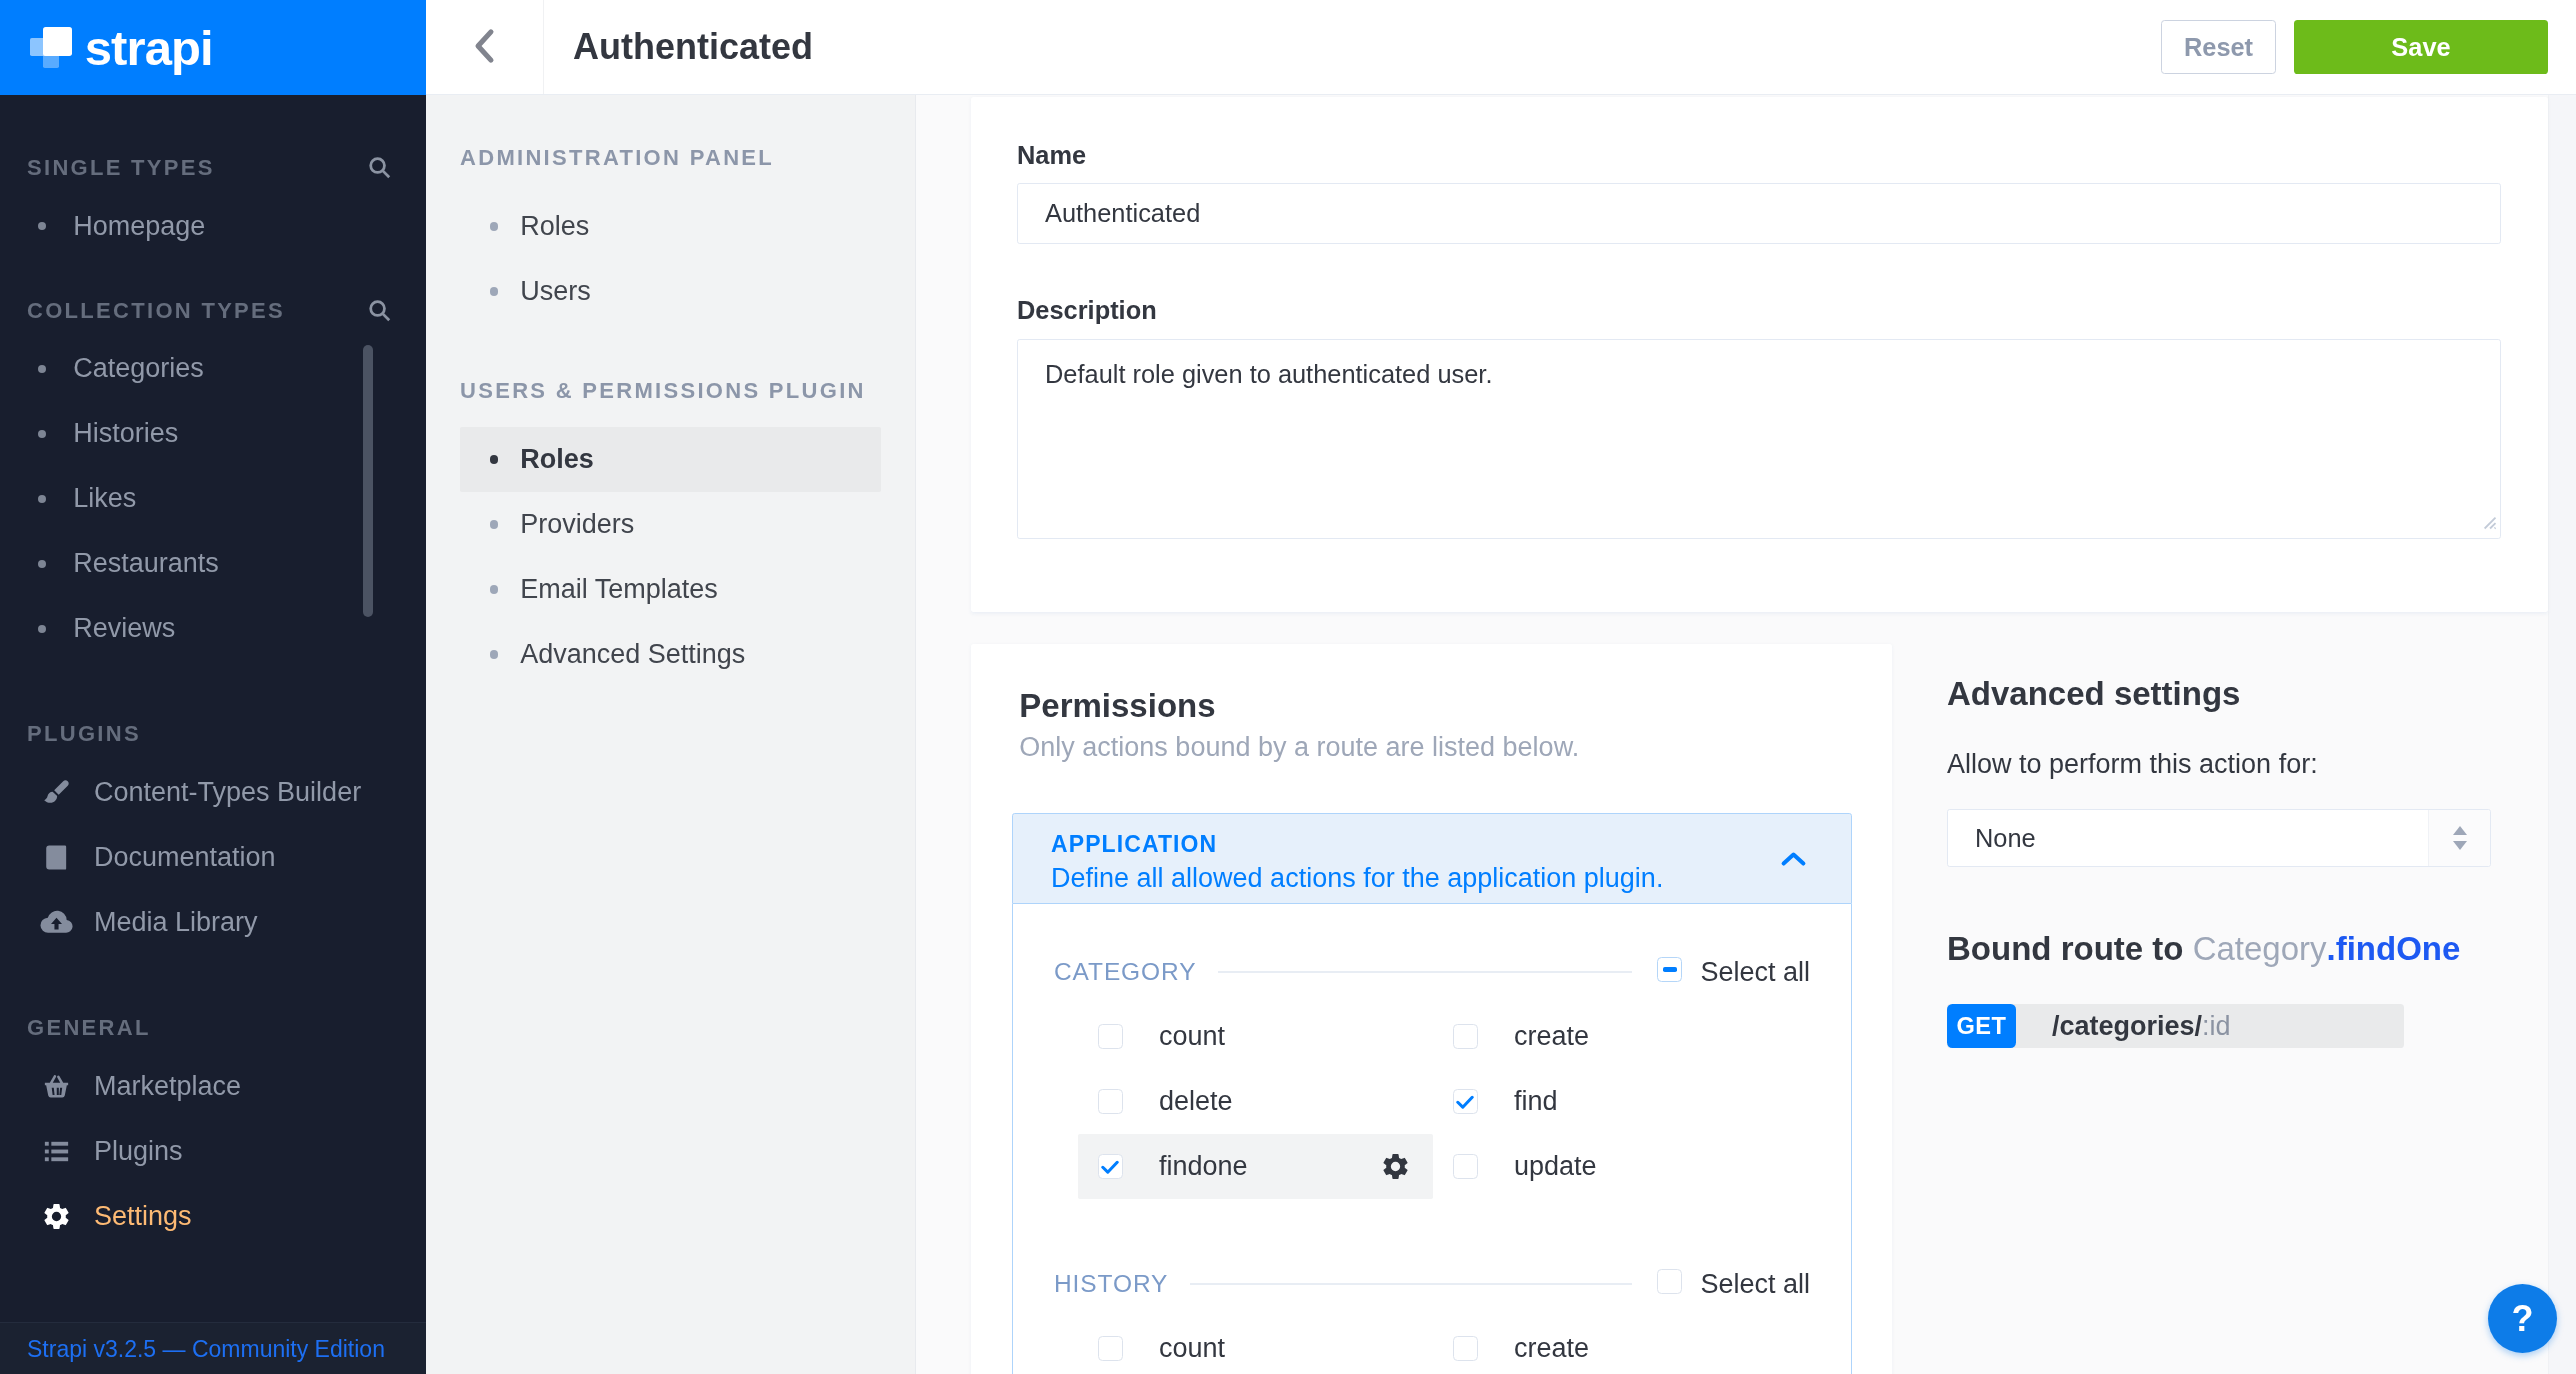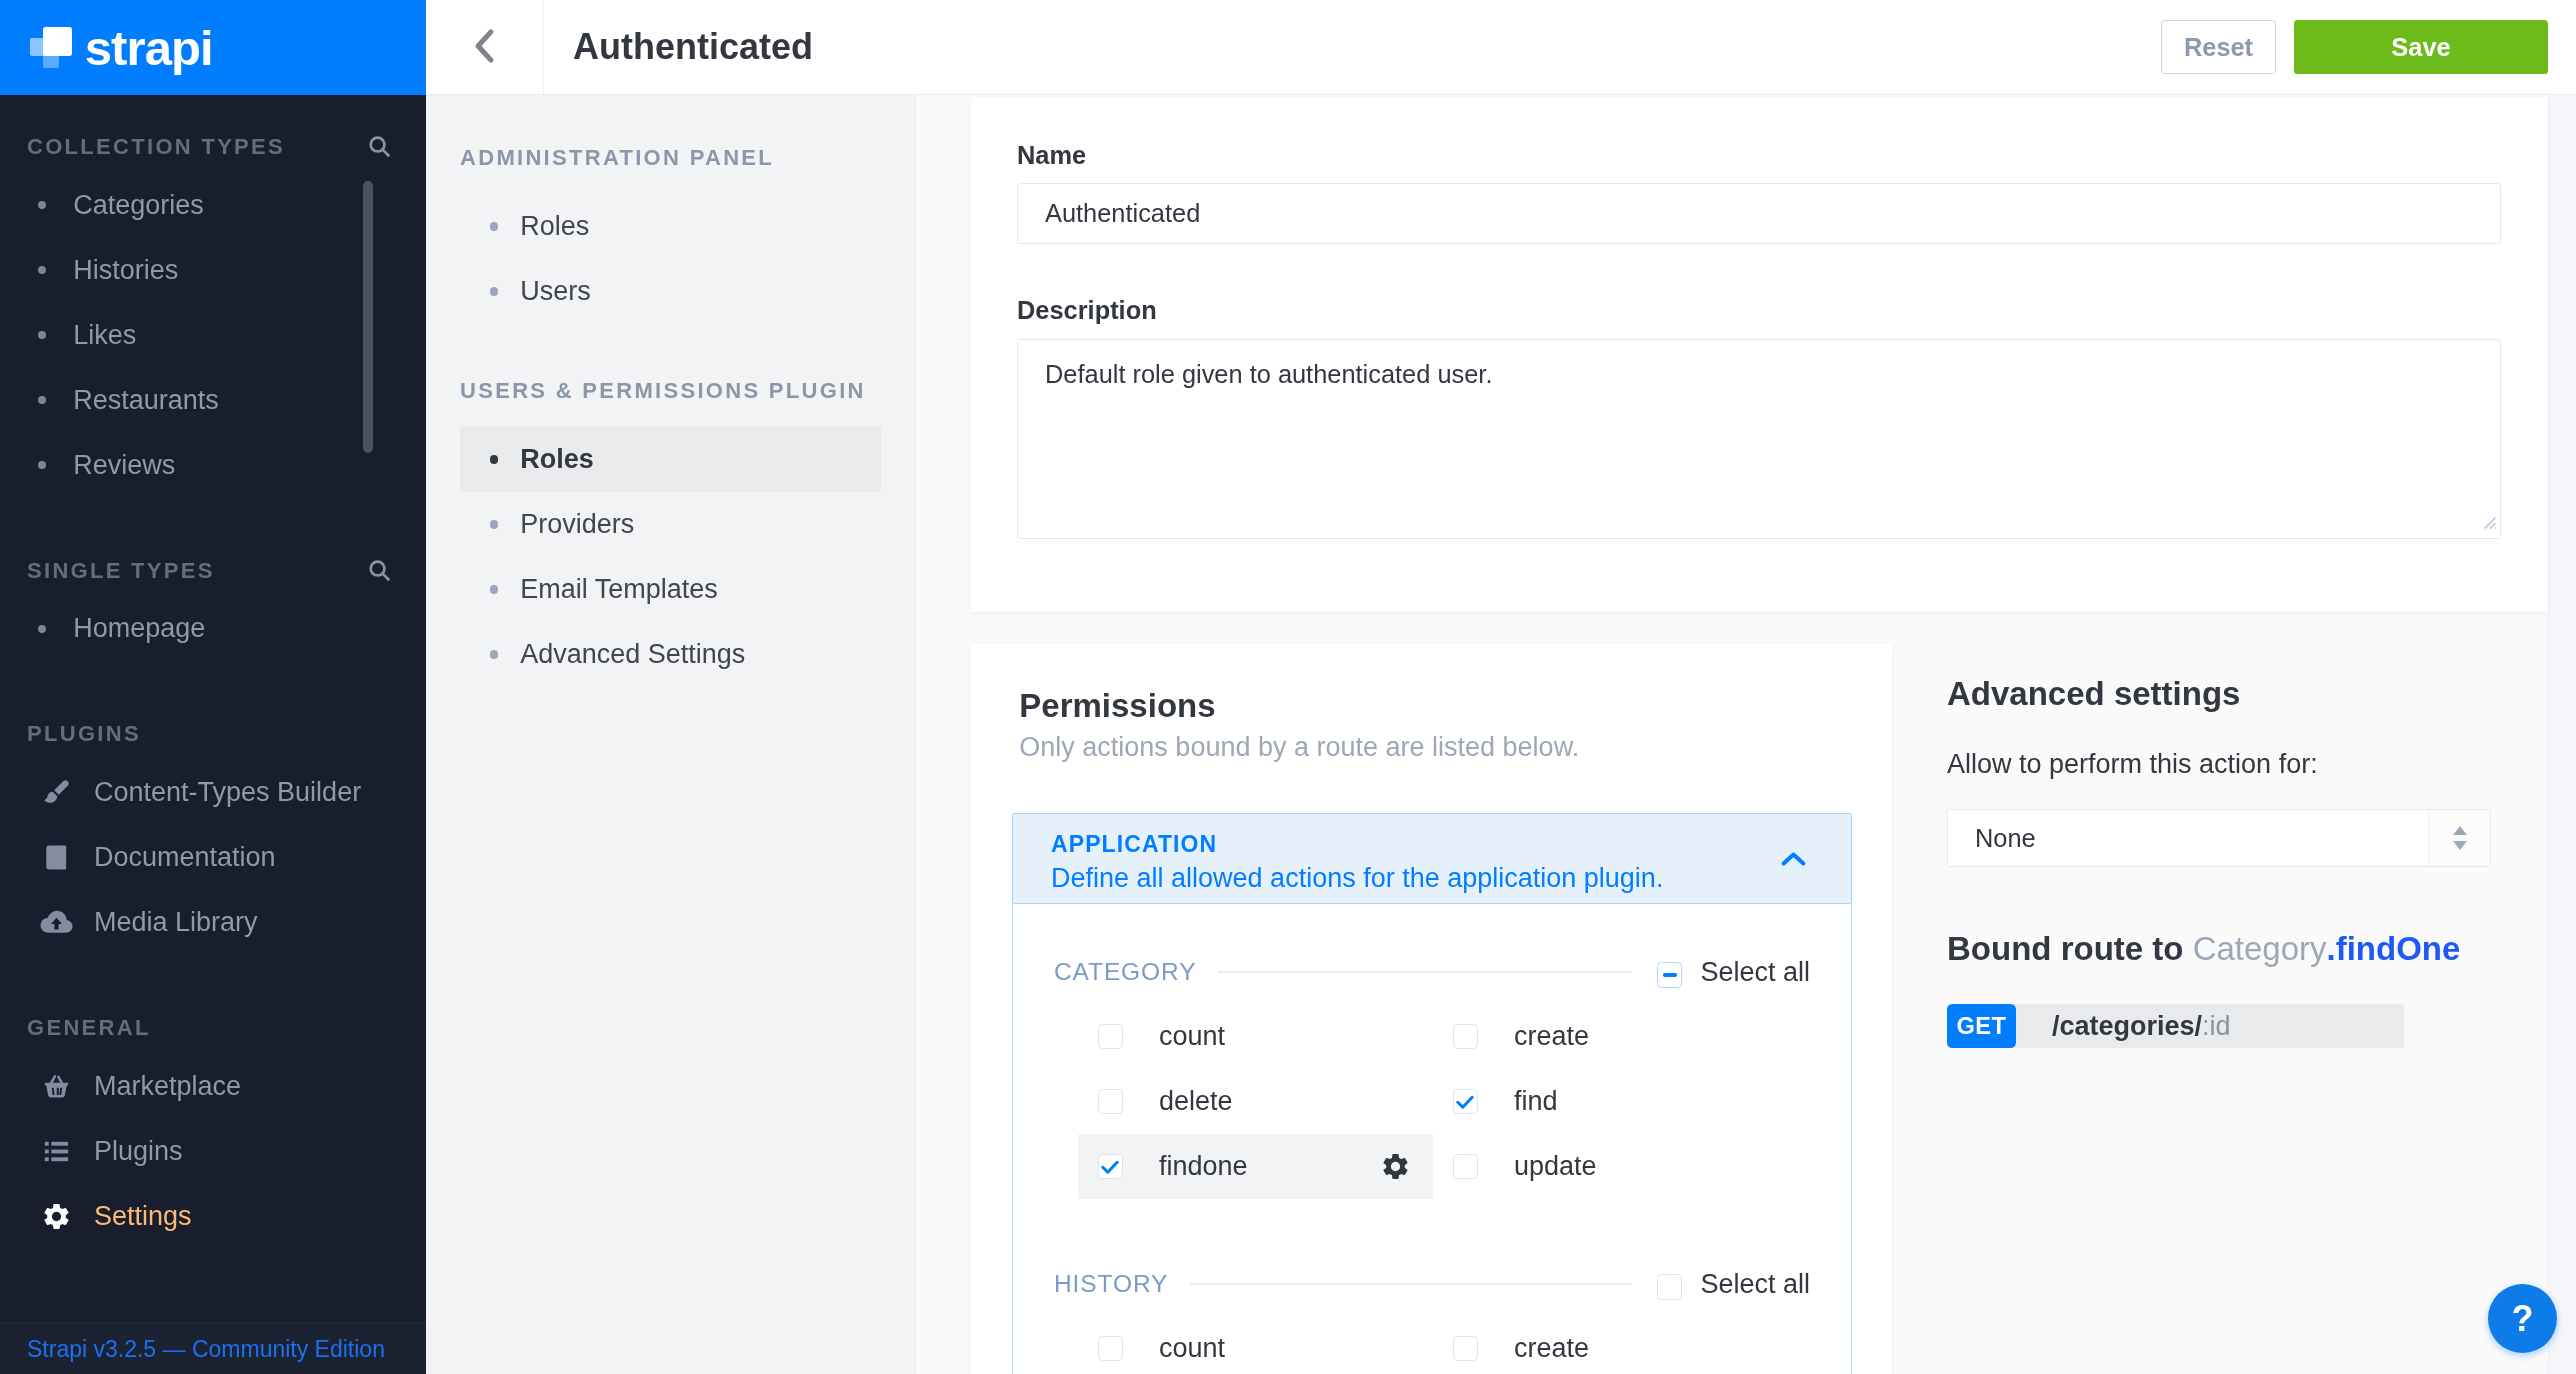--- a/index.html
+++ b/index.html
@@ -69,21 +69,21 @@
   .accordion { margin-top:50px; width:840px; }
   .acc-head { background:#e6f0fb; border:0.9px solid #aed4fb; border-radius:2.7px 2.7px 0 0; height:91px; padding:16.3px 41px 0 38px; position:relative; cursor:pointer; }
   .acc-name { color:#007eff; font-size:23px; font-weight:bold; letter-spacing:1.1px; }
   .acc-desc { color:#007eff; font-size:27px; margin-top:5.4px; }
   .acc-chevron { position:absolute; right:44px; top:36px; }
   .acc-body { border:0.9px solid #aed4fb; border-top:none; background:#fff; padding:47px 41px 36px 41px; }
 
   .grp-head { display:flex; align-items:center; height:42px; }
   .grp-name { color:#7b9ac8; font-size:24.5px; letter-spacing:0.9px; flex:0 0 auto; }
   .grp-line { flex:1; height:1.8px; background:#e8edf4; margin:0 25.4px 0 22px; }
-  .grp-selectall { display:flex; align-items:flex-end; gap:18px; flex:0 0 auto; cursor:pointer; }
+  .grp-selectall { display:flex; align-items:flex-start; gap:18px; flex:0 0 auto; cursor:pointer; }
   .grp-selectall .lbl { font-size:27px; color:#333740; }
   .grp-head + .perm-grid { margin-top:11px; }
   .perm-grid { margin-left:23.6px; display:grid; grid-template-columns:355px 355px; }
   .perm-cell { height:65px; display:flex; align-items:center; padding-left:20px; position:relative; border-radius:1.8px; cursor:pointer; }
   .perm-cell .lbl { font-size:27px; color:#333740; margin-left:36px; }
   .perm-cell.hl { background:#f2f3f4; }
   .cell-gear { position:absolute; right:22px; top:17px; color:#32363f; }
   .grp-gap { margin-top:64px; }
 
   
@@ -118,20 +118,38 @@
 <nav class="sidebar">
   <div class="logo-bar">
     <span class="logo-mark">
         <span class="p1"></span>
         <span class="p2"></span>
         <span class="p3"></span>
       </span>
     <span class="logo-text">strapi</span>
   </div>
 
+  <div class="side-section">
+    <div class="side-head">
+      <span class="hd">SINGLE TYPES</span>
+      <span>
+        <svg width="25.4" height="25.4" viewBox="0 0 24 24" fill="none" stroke="#8b93a2" stroke-width="2.6">
+            <circle cx="10" cy="10" r="6.5"></circle>
+            <line x1="15" y1="15" x2="21" y2="21"></line>
+          </svg>
+      </span>
+    </div>
+    <ul class="side-list">
+      <li class="side-item">
+          <span class="dot"></span>
+          <span>Homepage</span>
+        </li>
+    </ul>
+  </div>
+
   <div class="side-section first">
     <div class="side-head">
       <span class="hd">COLLECTION TYPES</span>
       <span>
         <svg width="25.4" height="25.4" viewBox="0 0 24 24" fill="none" stroke="#8b93a2" stroke-width="2.6">
             <circle cx="10" cy="10" r="6.5"></circle>
             <line x1="15" y1="15" x2="21" y2="21"></line>
           </svg>
       </span>
     </div>
@@ -150,38 +168,20 @@
         </li>
       <li class="side-item">
           <span class="dot"></span>
           <span>Restaurants</span>
         </li>
       <li class="side-item">
           <span class="dot"></span>
           <span>Reviews</span>
         </li>
       <span class="v-scroll"></span>
-    </ul>
-  </div>
-
-  <div class="side-section">
-    <div class="side-head">
-      <span class="hd">SINGLE TYPES</span>
-      <span>
-        <svg width="25.4" height="25.4" viewBox="0 0 24 24" fill="none" stroke="#8b93a2" stroke-width="2.6">
-            <circle cx="10" cy="10" r="6.5"></circle>
-            <line x1="15" y1="15" x2="21" y2="21"></line>
-          </svg>
-      </span>
-    </div>
-    <ul class="side-list">
-      <li class="side-item">
-          <span class="dot"></span>
-          <span>Homepage</span>
-        </li>
     </ul>
   </div>
 
   <div class="side-section">
     <div class="side-head">
         <span class="hd">PLUGINS</span>
       </div>
     <ul class="side-list">
       <li class="side-item">
         <span class="micon">

